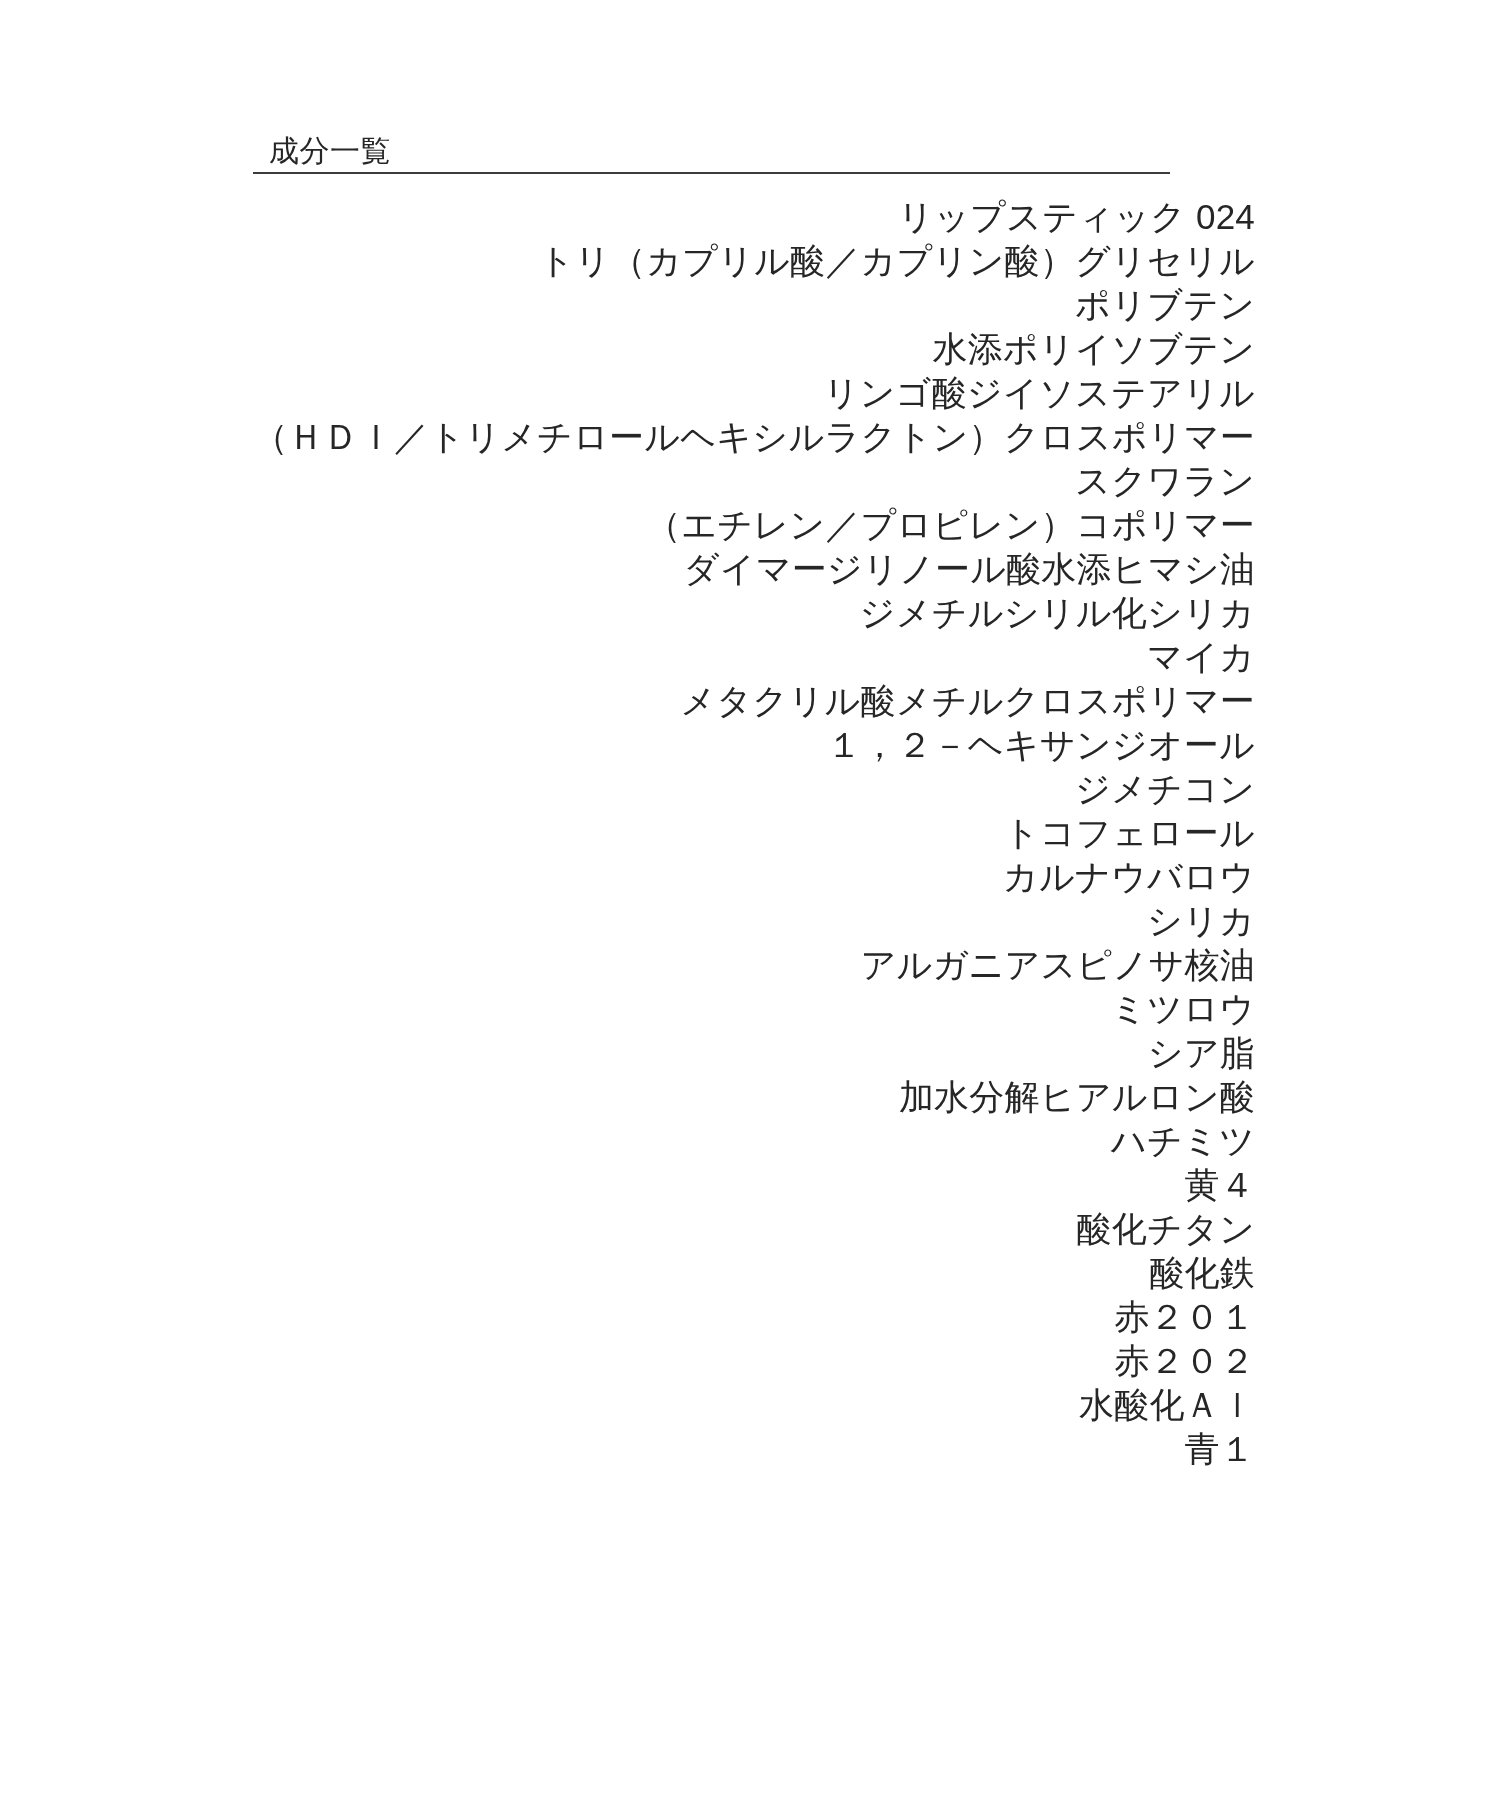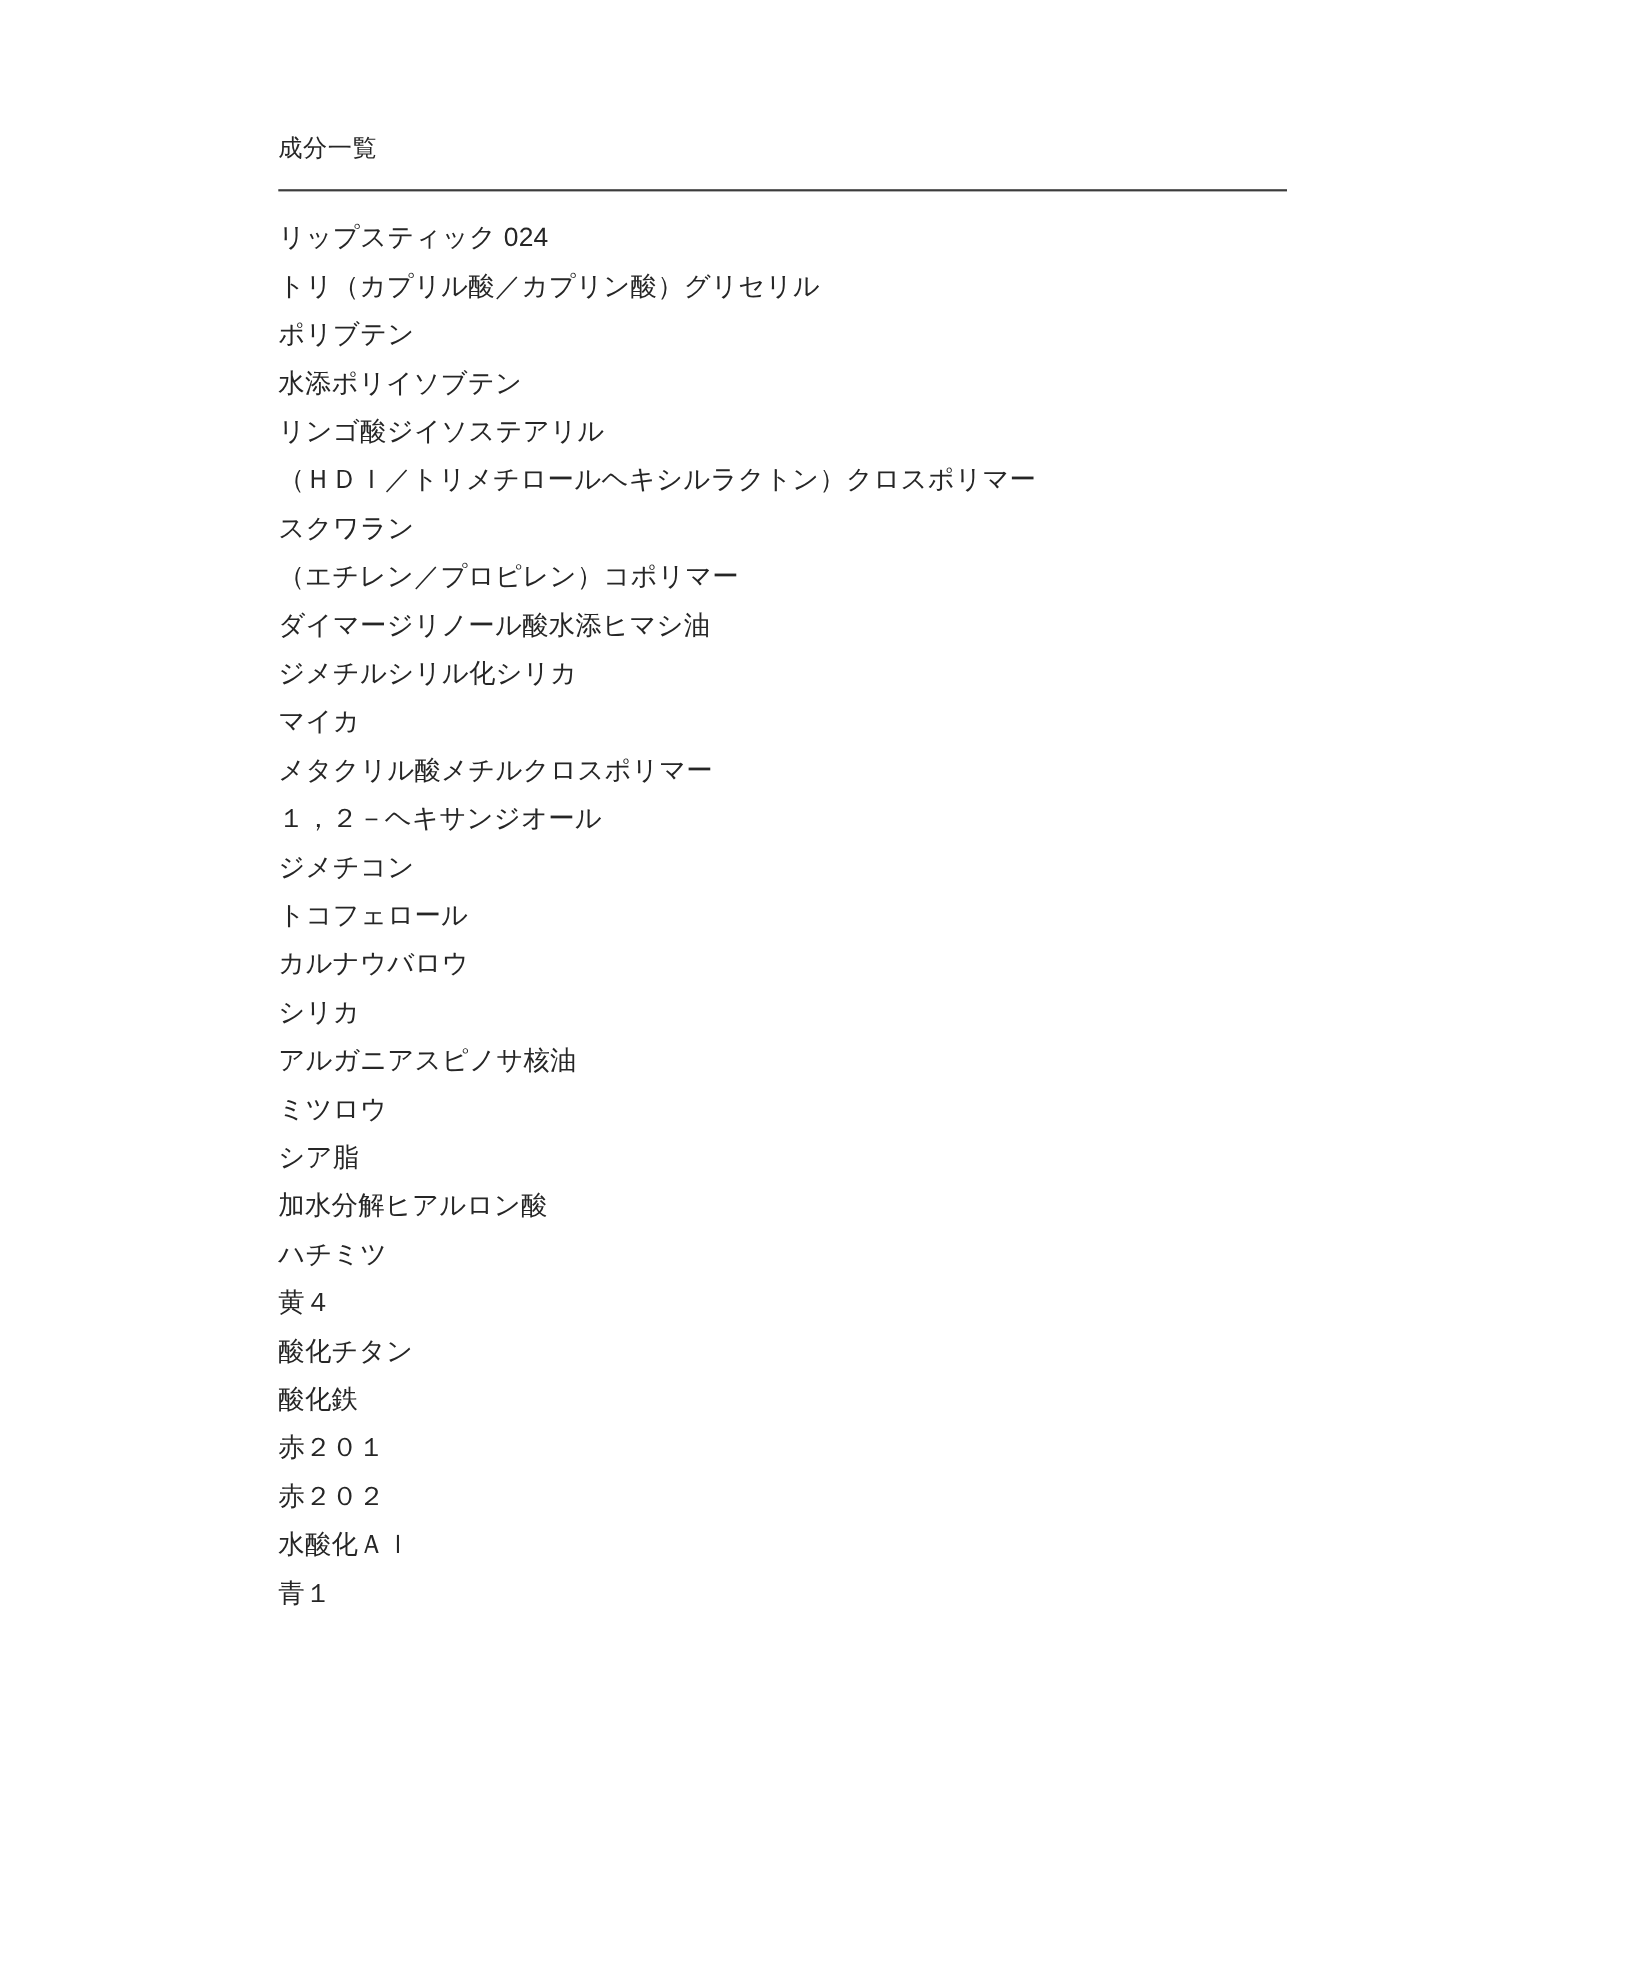--- a/index.html
+++ b/index.html
@@ -16,44 +16,45 @@
     overflow: hidden;
   }
   .page {
     position: absolute;
     inset: 0;
   }
   .page-title {
     position: absolute;
     left: 253px;
     top: 118px;
-    margin: 0;
-    font-size: 22px;
+    margin: 16px;
+    font-size: 30px;
     font-weight: 400;
     line-height: 34px;
     letter-spacing: 0.5px;
     color: var(--text, #262626);
     white-space: nowrap;
   }
   .title-divider {
     position: absolute;
     left: 253px;
     top: 172px;
     width: 917px;
     height: 2px;
     background: var(--divider, #3c3c3c);
   }
   .ingredient-list {
     position: absolute;
     left: 253px;
     top: 195px;
-    font-size: 24px;
+    font-size: 35px;
     line-height: 44px;
     letter-spacing: 0.2px;
     white-space: nowrap;
+    text-align: right;
   }
   .line {
     height: 44px;
   }
 </style>
 </head>
 <body style="--bg: #ffffff; --text: #262626; --divider: #3c3c3c;">
 
 <div class="page">
 

